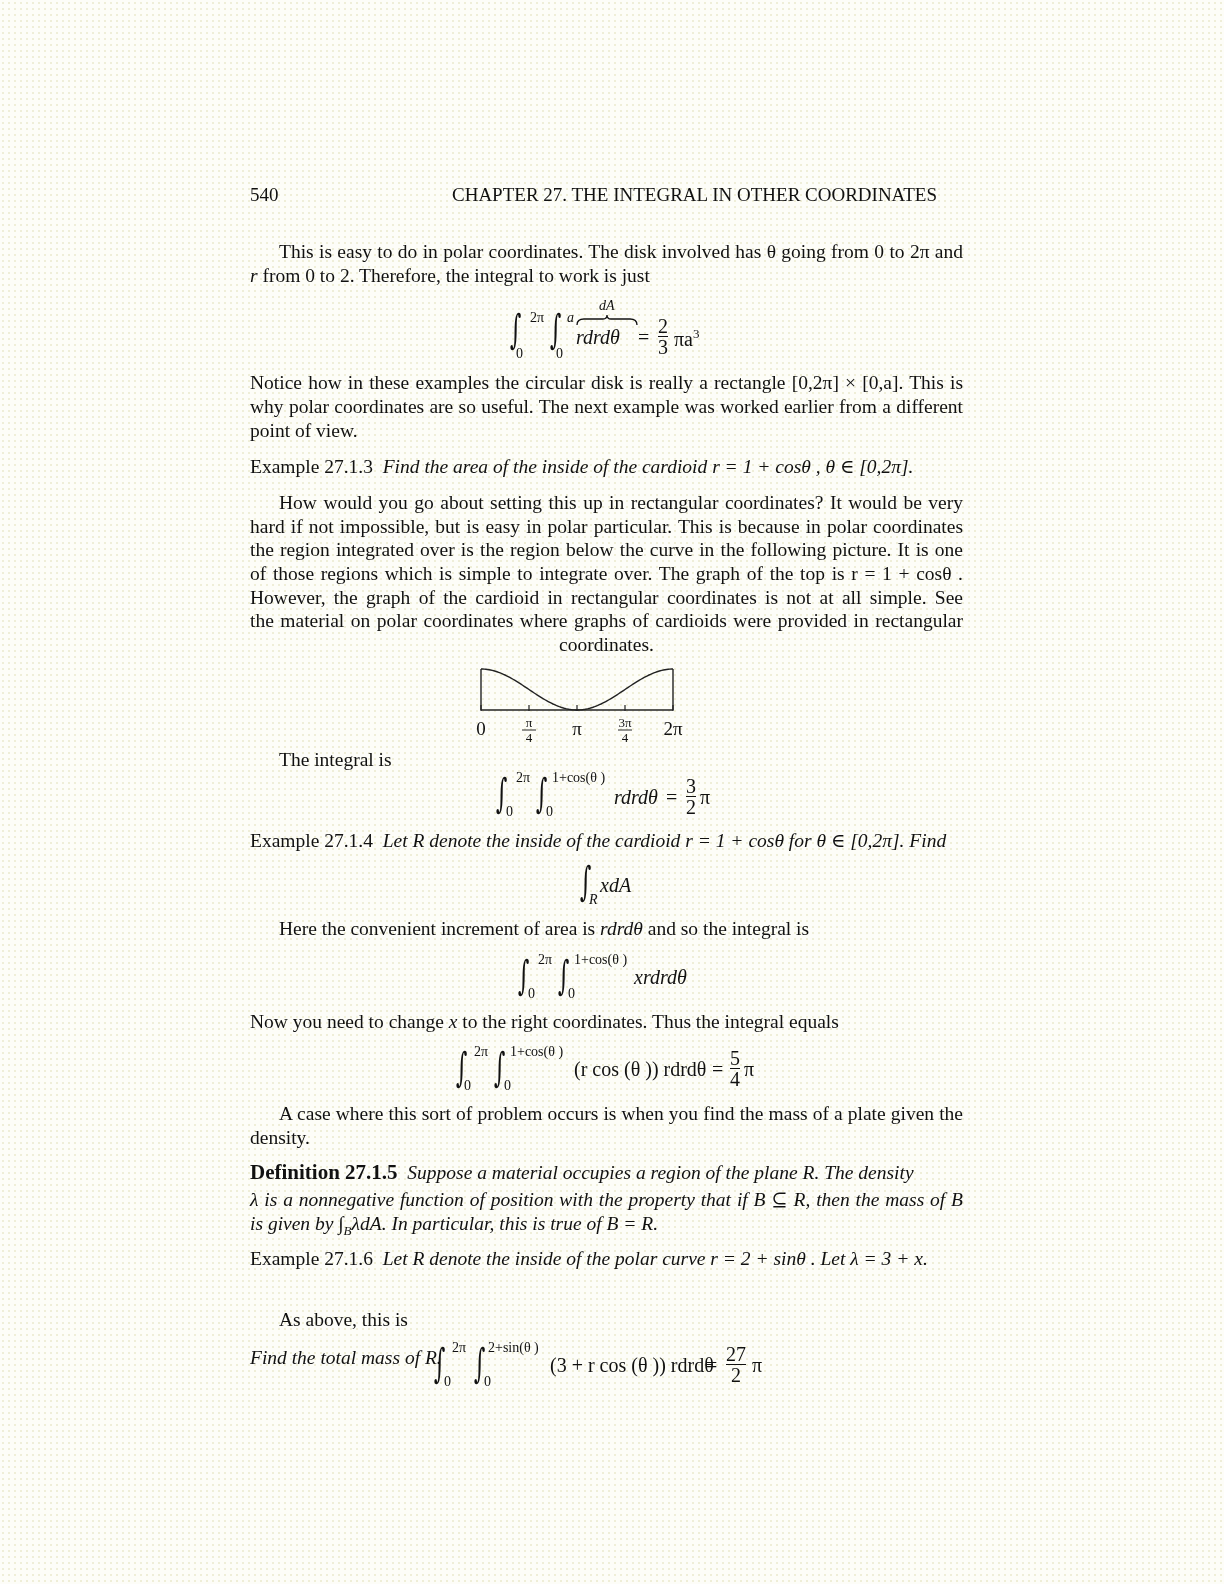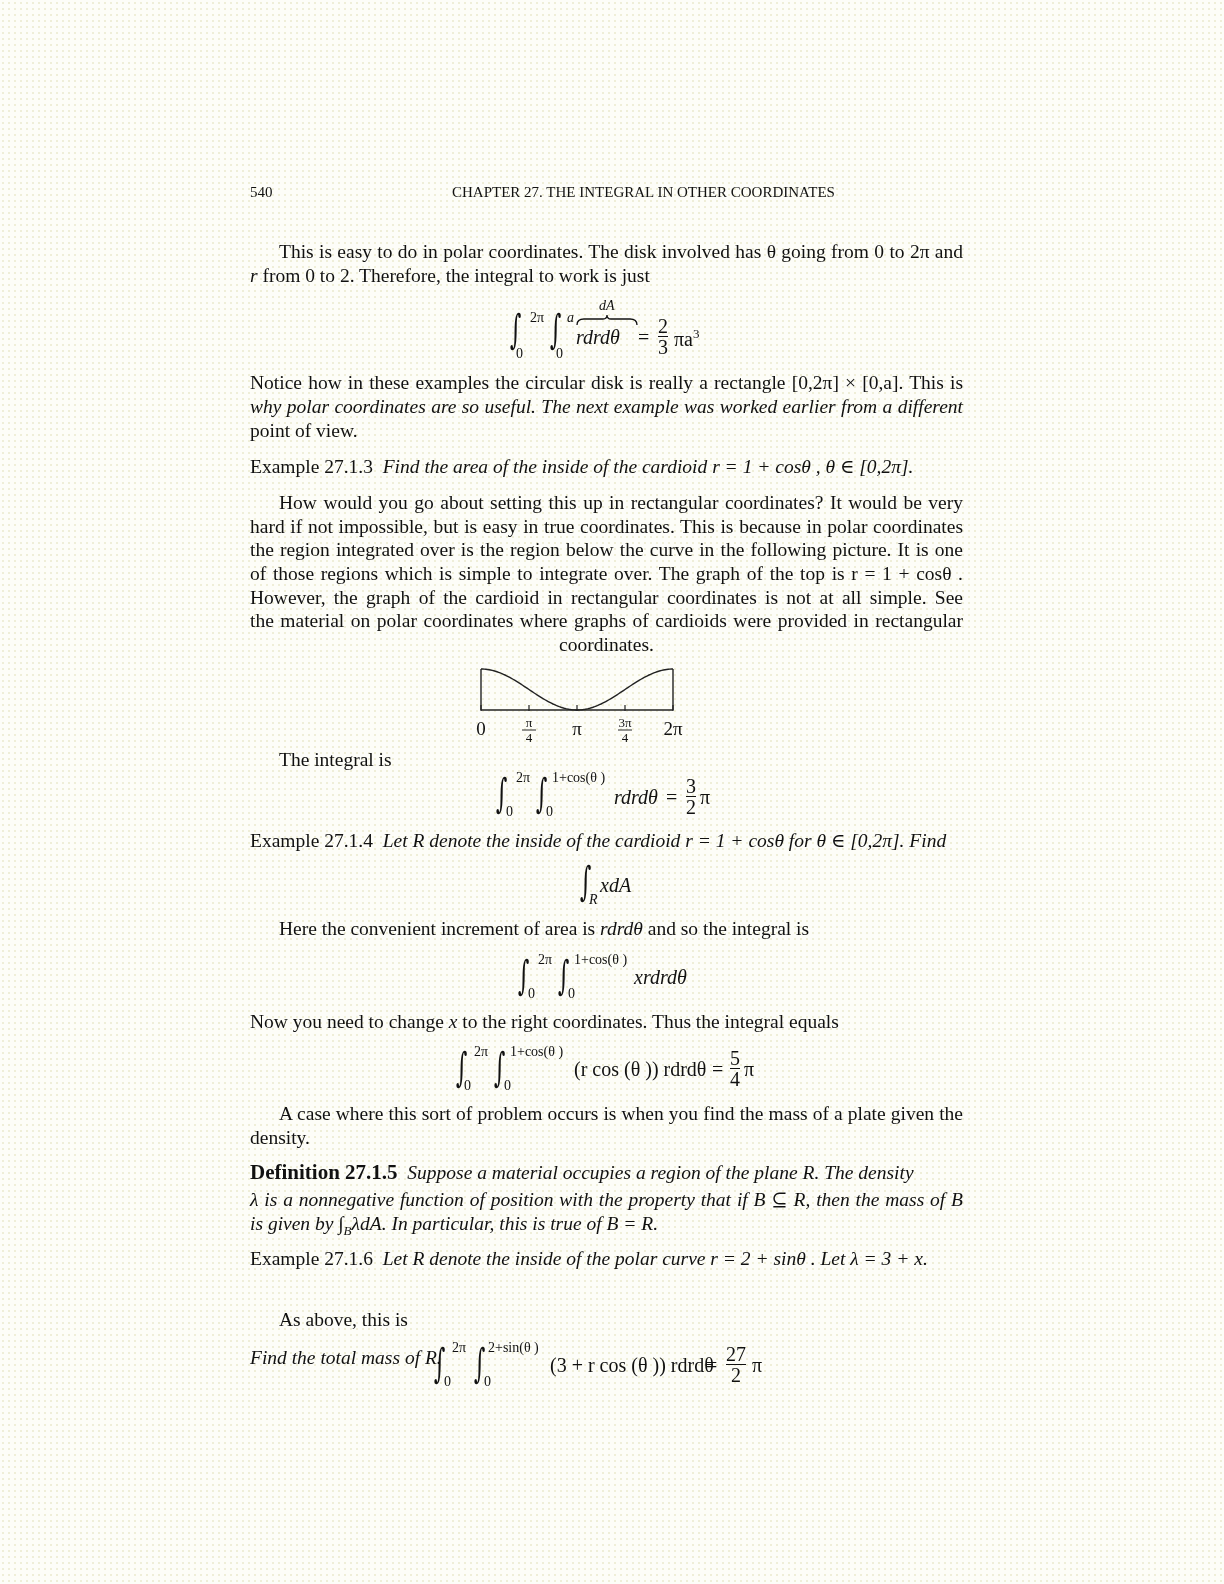--- a/index.html
+++ b/index.html
@@ -10,21 +10,21 @@
     background-size: 6px 6px;
     font-family: "Liberation Serif", "DejaVu Serif", serif;
     color: #111;
   }
   .abs { position: absolute; }
   .line { position: absolute; left: 250px; width: 713px; font-size: 19.5px; line-height: 23.6px; white-space: nowrap; }
   .just { text-align: justify; text-align-last: justify; }
   .indent { left: 279px; width: 684px; }
   i, .it { font-style: italic; }
   b { font-weight: normal; }
-  .hdr { position: absolute; top: 184px; font-size: 15px; }
+  .hdr { position: absolute; top: 184px; font-size: 19px; }
   .eq { position: absolute; font-size: 20px; white-space: nowrap; }
   .intg { font-size: 40px; font-style: italic; font-family: "DejaVu Serif", serif; display: inline-block; transform: scaleX(0.55); transform-origin: left; }
   .sup { position: absolute; font-size: 14px; }
   .sub { position: absolute; font-size: 14px; }
   .frac { display: inline-block; text-align: center; vertical-align: middle; font-size: 20px; line-height: 20px; }
   .frac .n { display: block; }
   .frac .d { display: block; border-top: 1px solid #111; }
   .def-title { font-size: 21px; font-weight: bold; }
   svg text { font-family: "Liberation Serif", serif; }
 </style>
@@ -51,27 +51,27 @@
   <span class="abs it" style="left:66px; top:24px;">rdrdθ</span>
   <span class="abs" style="left:128px; top:24px;">=</span>
   <span class="abs frac" style="left:148px; top:14px;">
       <span class="n">2</span>
       <span class="d">3</span>
     </span>
   <span class="abs" style="left:164px; top:24px;"><span>πa</span><sup style="font-size:13px;">3</sup></span>
 </div>
 
 <div class="line just" style="top:371px;">Notice how in these examples the circular disk is really a rectangle [0,2π] × [0,a]. This is</div>
-<div class="line just" style="top:395px;font-style:italic;">why polar coordinates are so useful. The next example was worked earlier from a different</div>
+<div class="line just" style="top:395px;">why polar coordinates are so useful. The next example was worked earlier from a different</div>
 <div class="line" style="top:419px;">point of view.</div>
 
 <div class="line" style="top:455px;"><b>Example 27.1.3</b>&nbsp; <i>Find the area of the inside of the cardioid r = 1 + cosθ , θ ∈ [0,2π].</i></div>
 
 <div class="line indent just" style="top:491px;">How would you go about setting this up in rectangular coordinates? It would be very</div>
-<div class="line just" style="top:515px;">hard if not impossible, but is easy in true coordinates. This is because in polar coordinates</div>
+<div class="line just" style="top:515px;">hard if not impossible, but is easy in polar particular. This is because in polar coordinates</div>
 <div class="line just" style="top:538px;">the region integrated over is the region below the curve in the following picture. It is one</div>
 <div class="line just" style="top:562px;">of those regions which is simple to integrate over. The graph of the top is r = 1 + cosθ .</div>
 <div class="line just" style="top:586px;">However, the graph of the cardioid in rectangular coordinates is not at all simple.  See</div>
 <div class="line just" style="top:609px;">the material on polar coordinates where graphs of cardioids were provided in rectangular</div>
 <div class="line" style="top:633px;text-align:center;">coordinates.</div>
 
 <svg id="fig" class="abs" style="left:460px; top:660px;" width="240" height="90">
   <line id="fig-axis" stroke="#222" stroke-width="1.6" x1="21" y1="50" x2="213" y2="50"></line>
   <line id="fig-left" stroke="#222" stroke-width="1.4" x1="21" y1="9" x2="21" y2="50"></line>
   <line id="fig-right" stroke="#222" stroke-width="1.4" x1="213" y1="9" x2="213" y2="50"></line>

